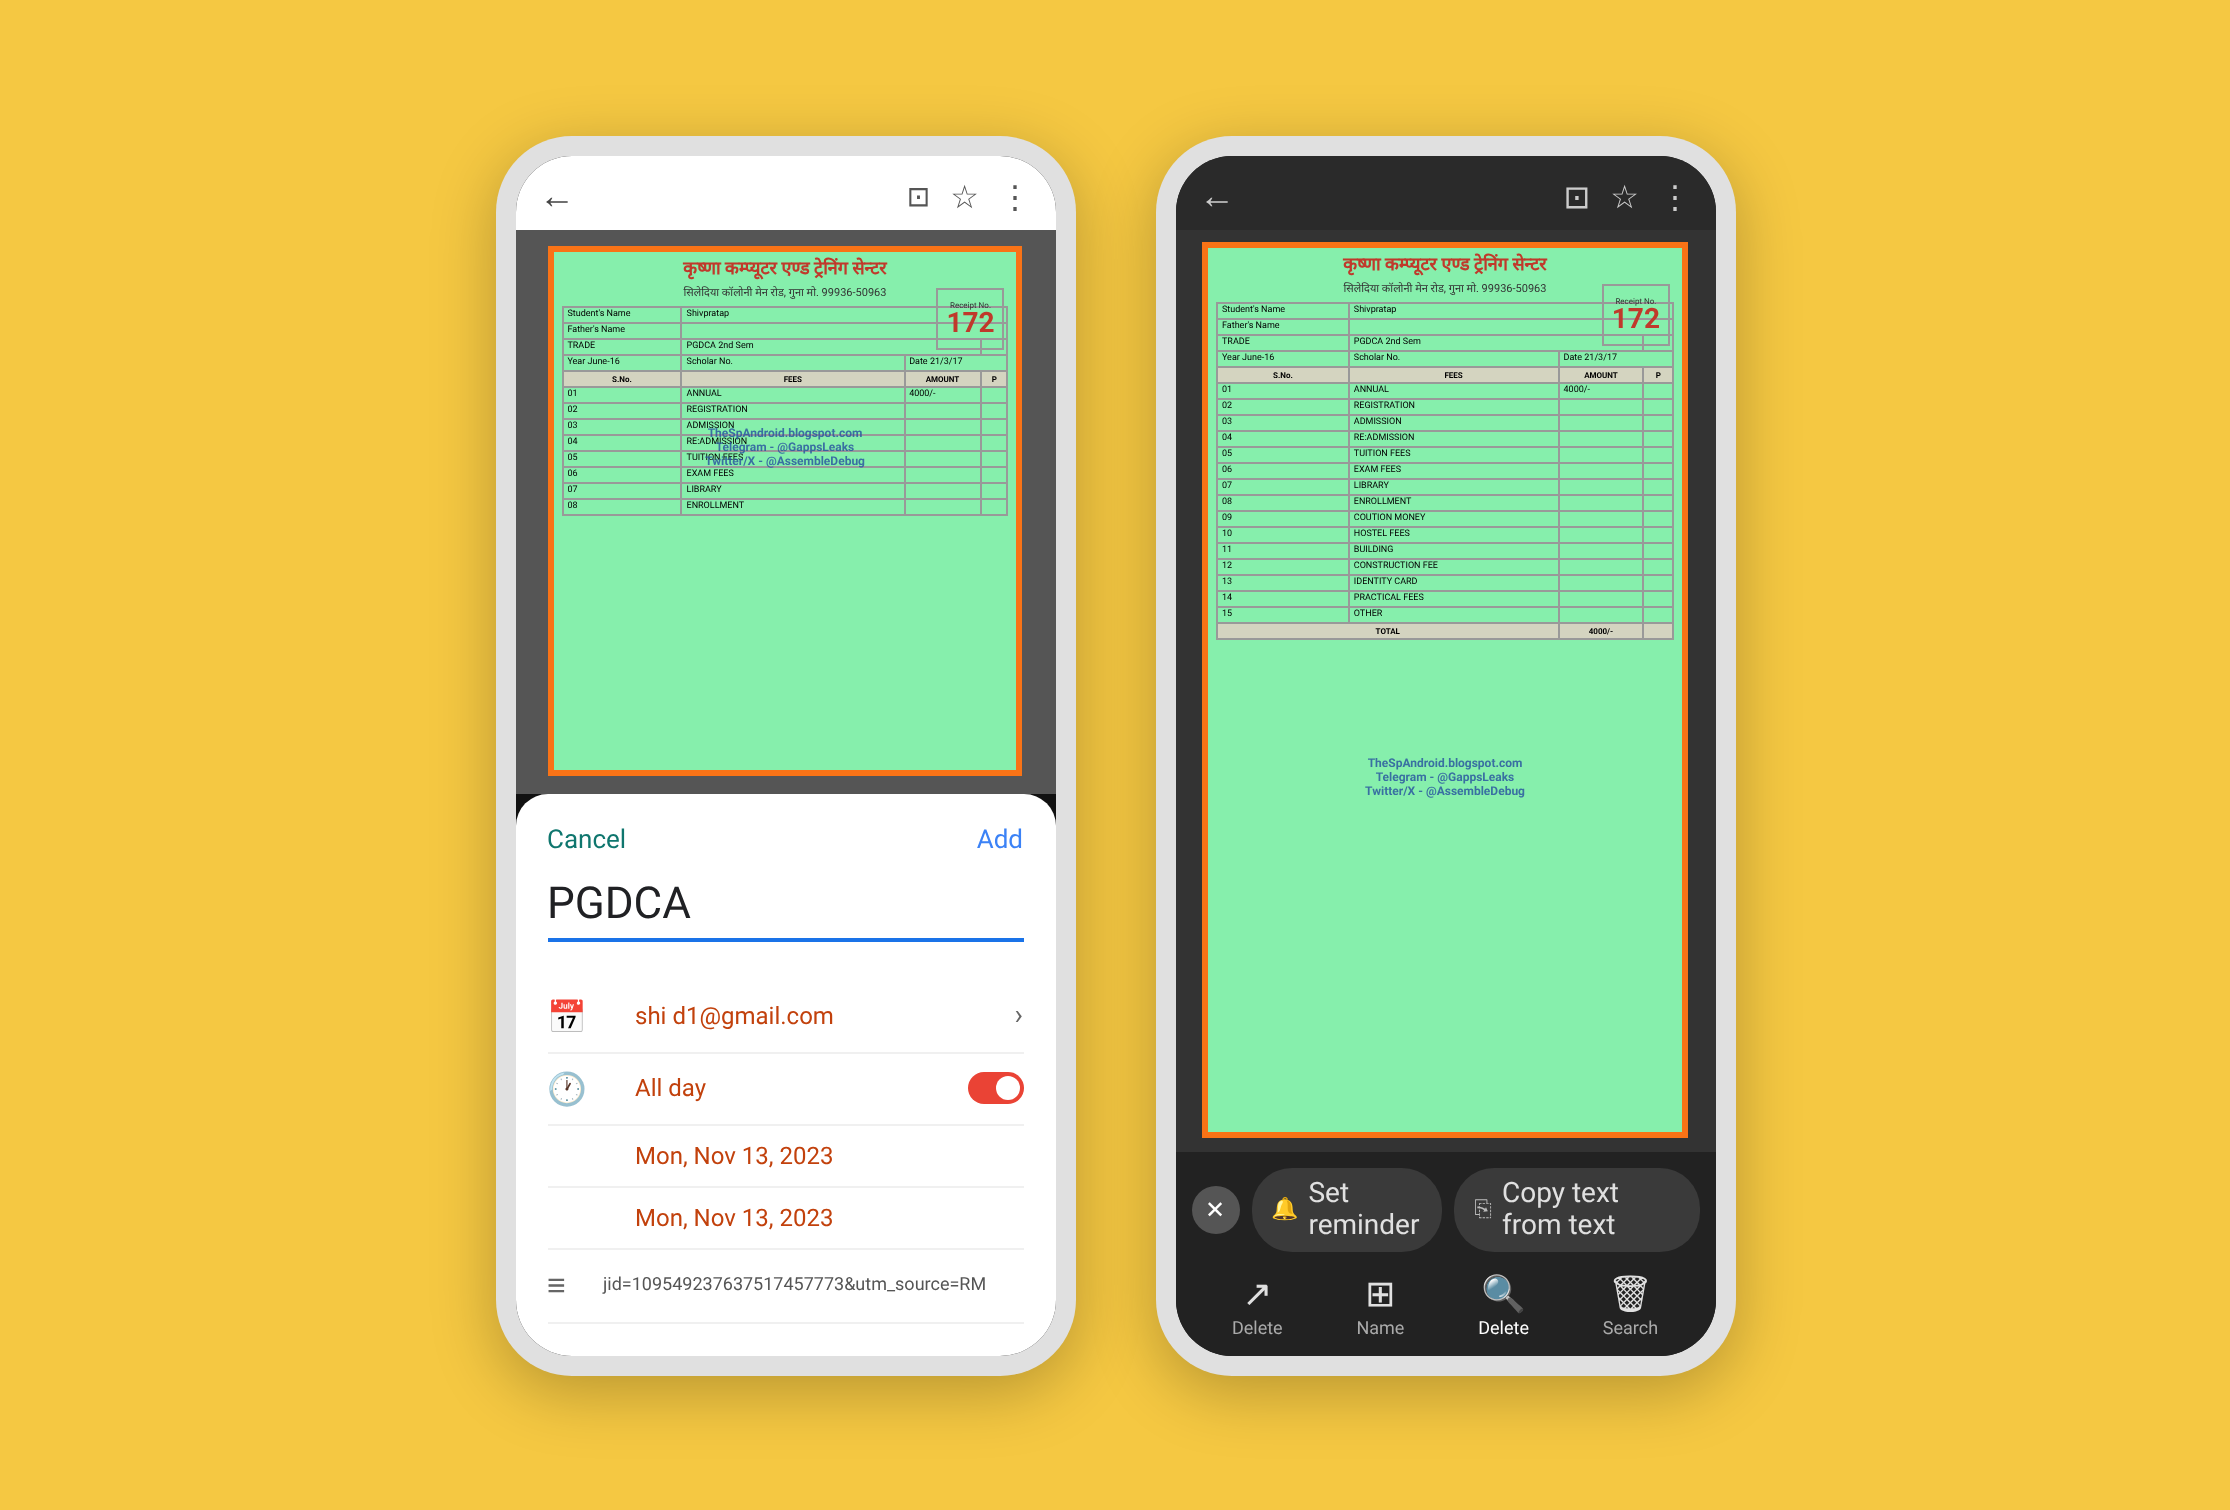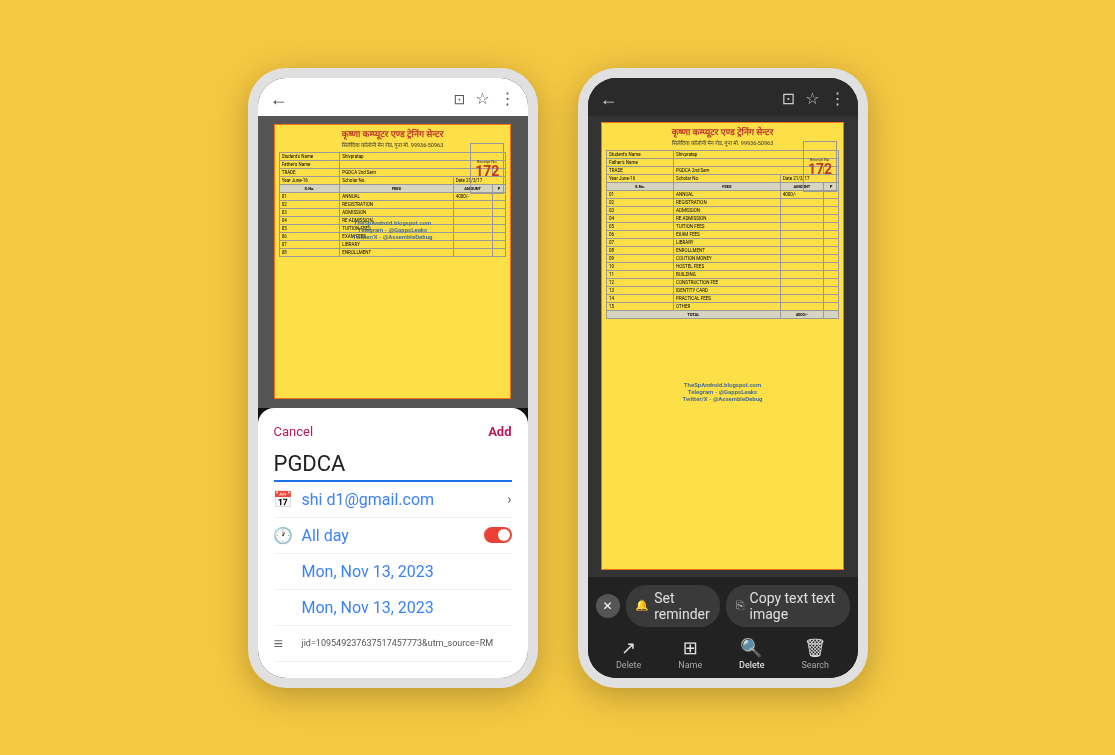--- a/index.html
+++ b/index.html
@@ -71,22 +71,22 @@
       width: 100%;
       height: 100%;
       display: flex;
       align-items: center;
       justify-content: center;
     }
     
     .receipt-doc {
       width: 88%;
       height: 94%;
-      background: #fde047;
-      border: 1px solid #f97316;
+      background: #86efac;
+      border: 3px solid #f97316;
       position: relative;
       display: flex;
       flex-direction: column;
       padding: 4px;
     }
     .receipt-doc .header-hindi {
       text-align: center;
       font-size: 9px;
       font-weight: bold;
       color: #c0392b;
@@ -125,21 +125,21 @@
       color: #2c5aa0;
       font-weight: bold;
       opacity: 0.85;
       white-space: nowrap;
     }
     .receipt-no-box {
       position: absolute;
       top: 18px;
       right: 6px;
       border: 1px solid #999;
-      padding: 15px 4px;
+      padding: 5px 4px;
       text-align: center;
     }
     .receipt-no-box .num {
       font-size: 14px;
       font-weight: bold;
       color: #c0392b;
       line-height: 1;
     }
     .receipt-no-box .label {
       font-size: 4px;
@@ -156,54 +156,55 @@
       z-index: 10;
     }
     .sheet-header {
       display: flex;
       justify-content: space-between;
       align-items: center;
       margin-bottom: 12px;
     }
     .sheet-cancel {
       font-size: 13px;
-      color: #be185d;
+      color: #0f766e;
       cursor: pointer;
     }
     .sheet-add {
       font-size: 13px;
-      color: #be185d;
-      font-weight: 700;
+      color: #3b82f6;
+      font-weight: 400;
       cursor: pointer;
     }
     .sheet-title {
       font-size: 22px;
       font-weight: 400;
       color: #202124;
-      margin-bottom: 0;
+      margin-bottom: 20px;
       border-bottom: 2px solid #1a73e8;
       padding-bottom: 4px;
     }
     .sheet-row {
       display: flex;
       align-items: center;
       padding: 8px 0;
       border-bottom: 1px solid #f0f0f0;
       gap: 8px;
     }
     .sheet-row-icon {
       font-size: 16px;
       color: #666;
       width: 20px;
       flex-shrink: 0;
     }
     .sheet-row-content {
       flex: 1;
-      font-size: 16px;
-      color: #3b82f6;
+      font-size: 12px;
+      color: #c2410c;
+      margin-left: 16px;
     }
     .row-chevron {
       color: #666;
       font-size: 14px;
     }
     .toggle-red {
       width: 28px;
       height: 16px;
       background: #ea4335;
       border-radius: 8px;
@@ -628,21 +629,21 @@
 
     <div class="bottom-toolbar">
       <div class="toolbar-top-row">
         <div class="dismiss-btn">✕</div>
         <div class="action-pill">
           <span class="pill-icon">🔔</span>
           <span>Set reminder</span>
         </div>
         <div class="action-pill">
           <span class="pill-icon">⎘</span>
-          <span>Copy text text image</span>
+          <span>Copy text from text</span>
         </div>
       </div>
       <div class="toolbar-bottom-row">
         <div class="toolbar-btn">
           <span class="tb-icon">↗</span>
           <span class="tb-label">Delete</span>
         </div>
         <div class="toolbar-btn">
           <span class="tb-icon">⊞</span>
           <span class="tb-label">Name</span>

